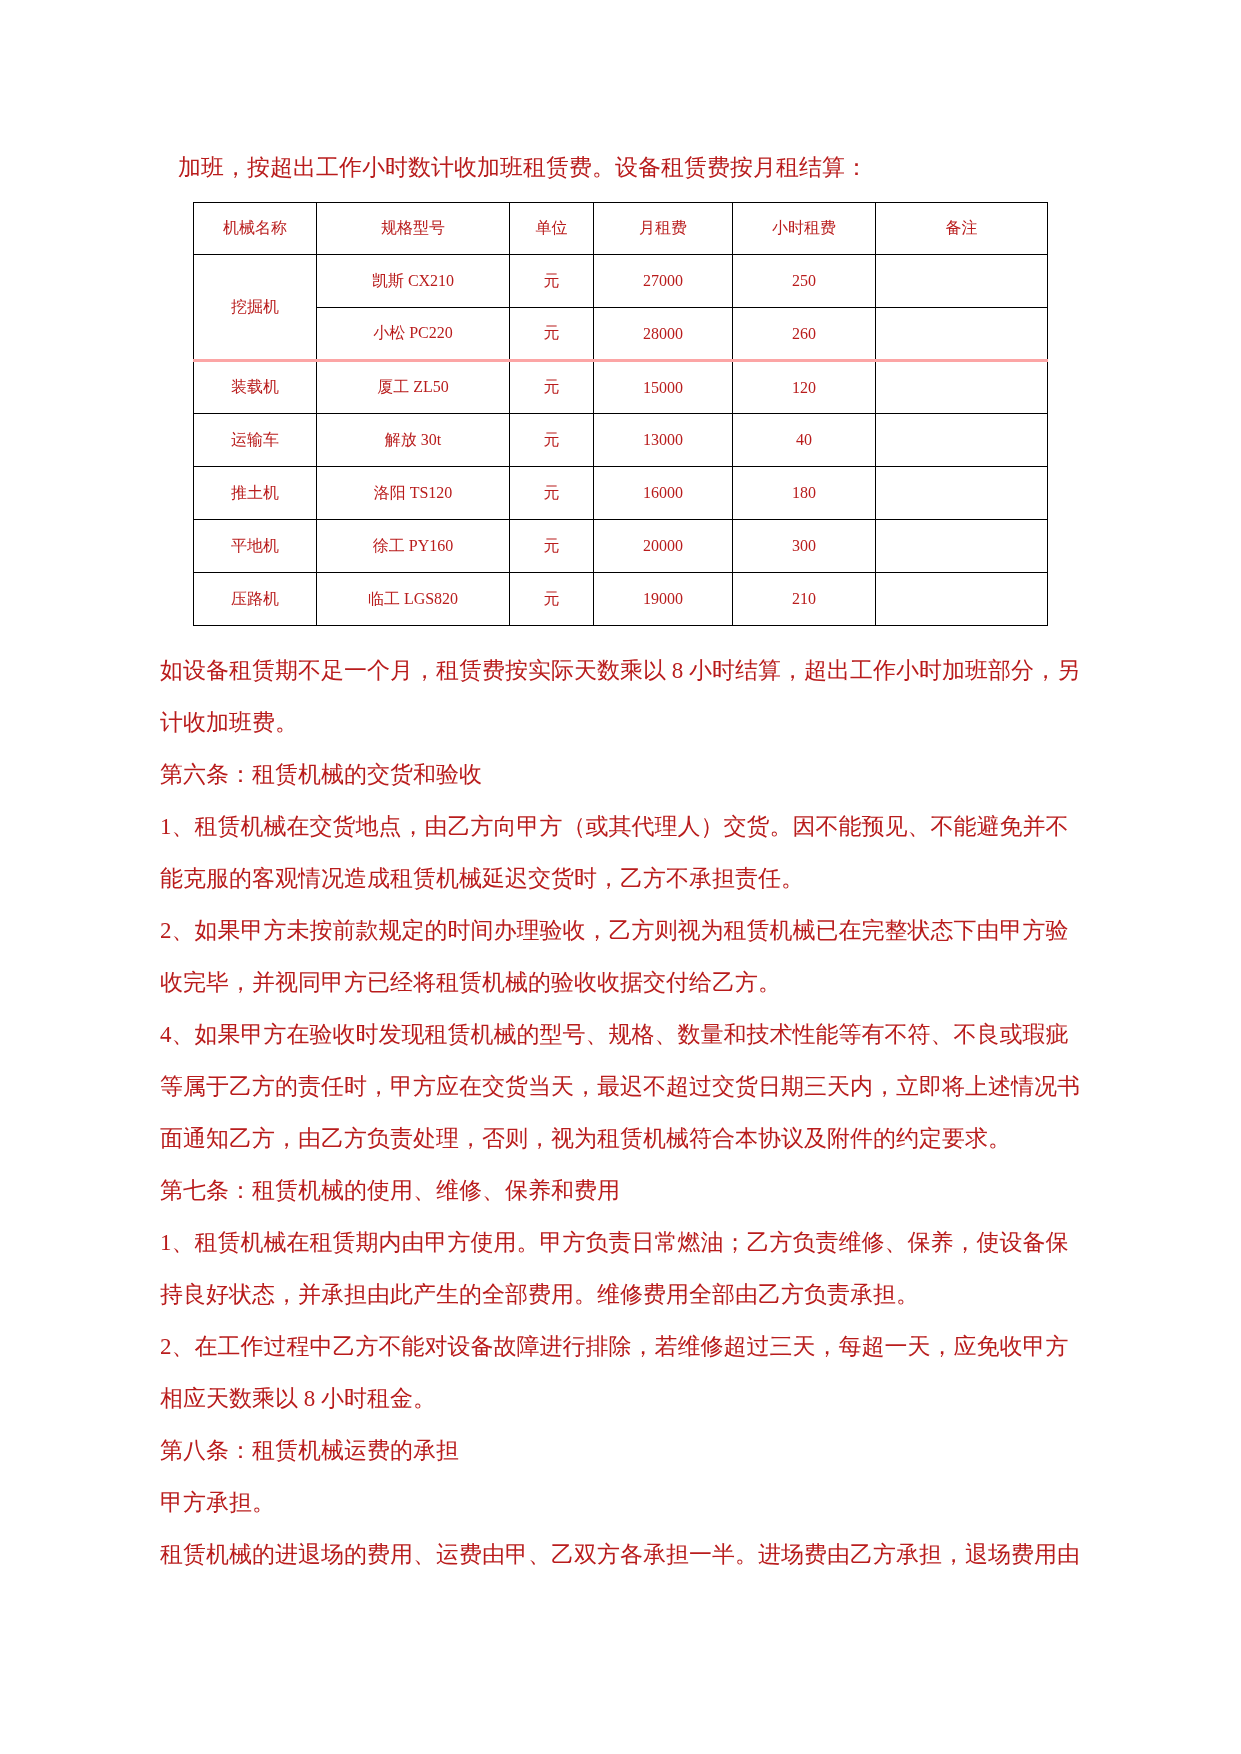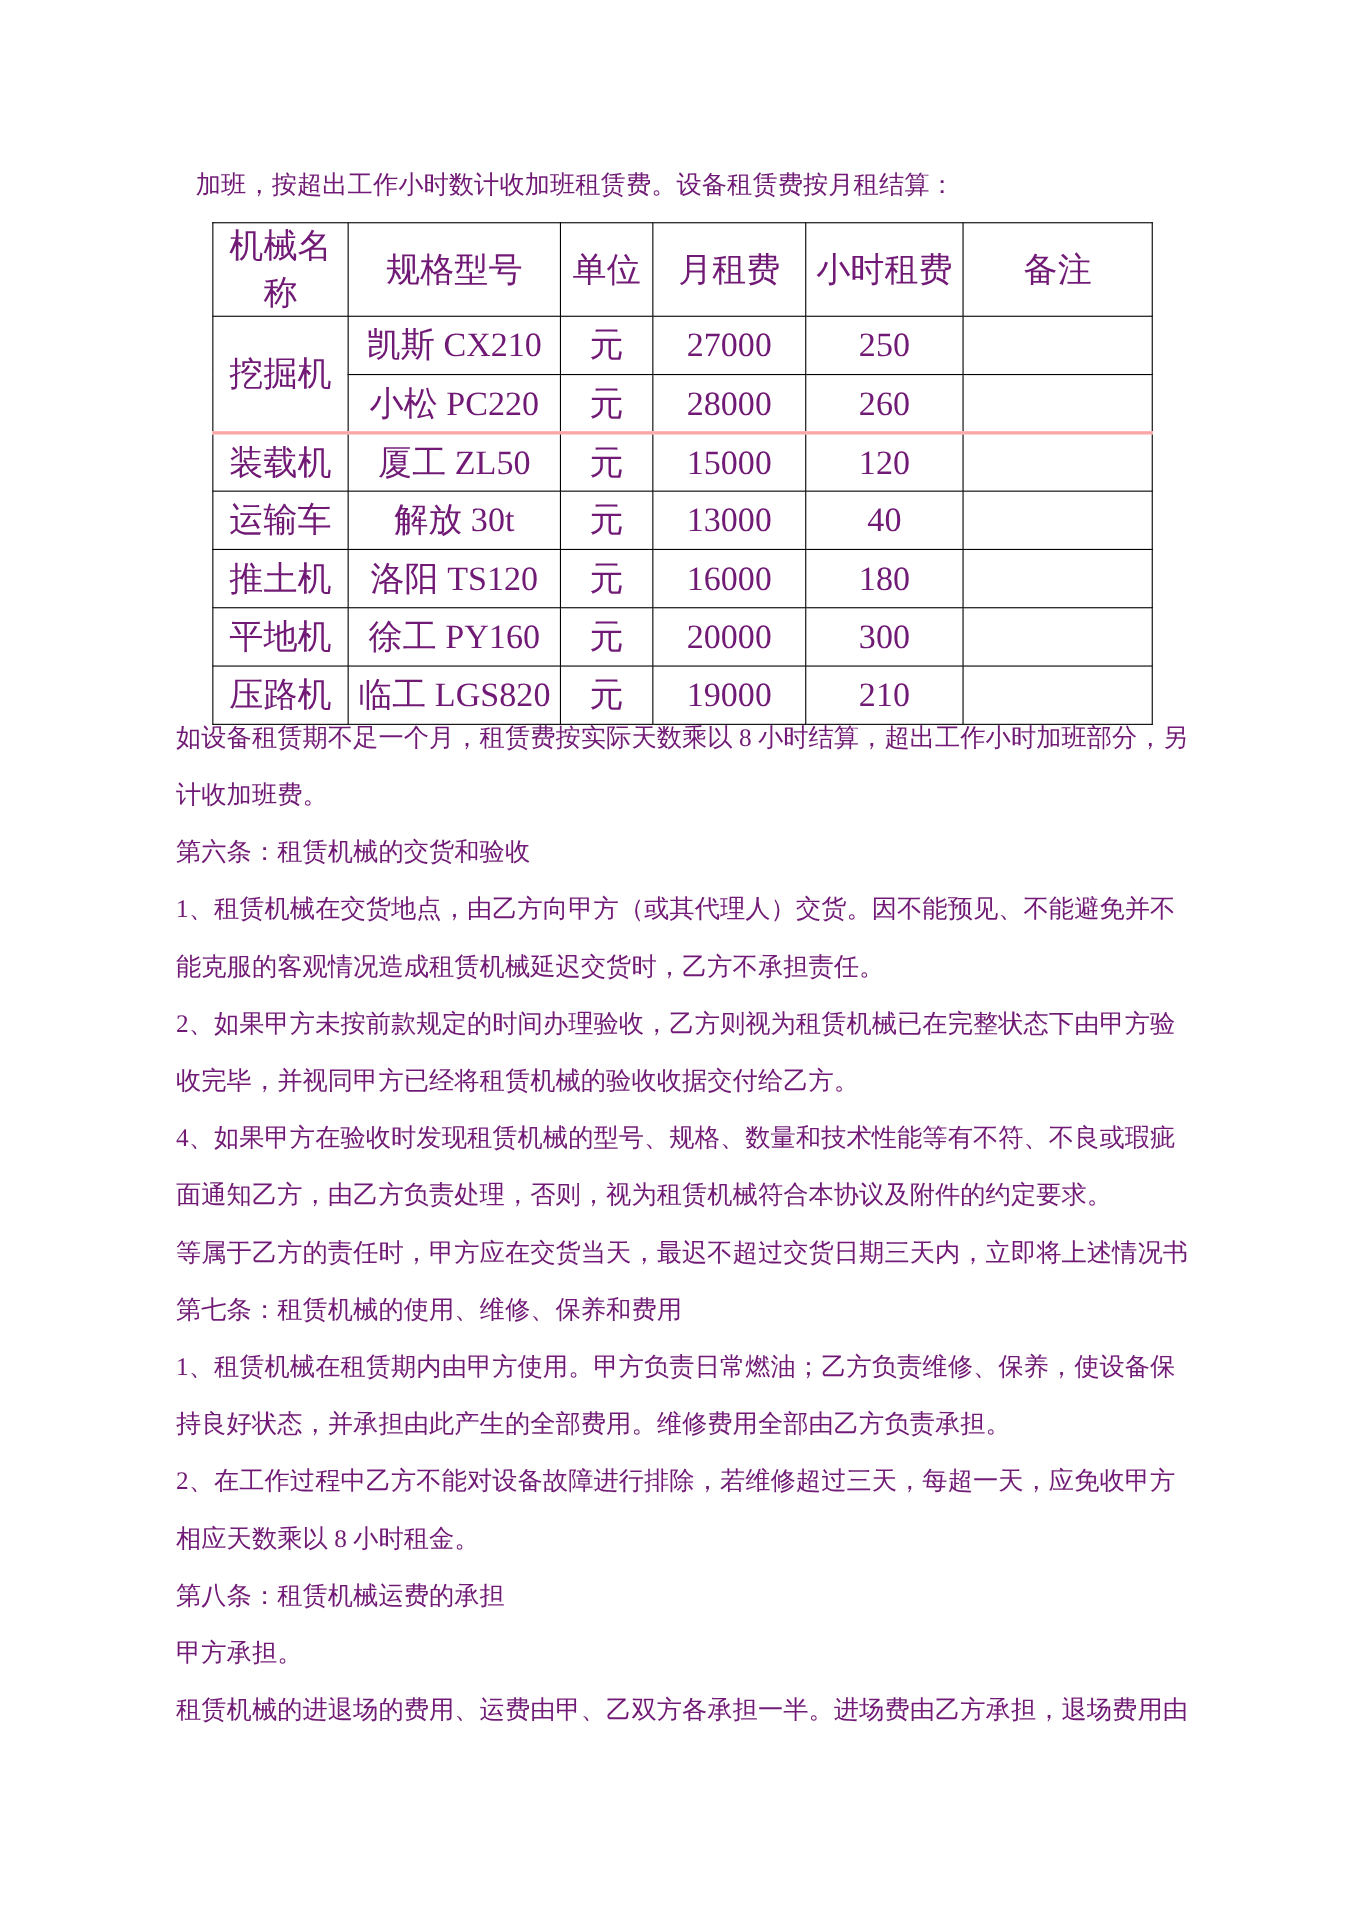--- a/index.html
+++ b/index.html
@@ -1,42 +1,42 @@
 <!DOCTYPE html>
 <html><head>
 <meta charset="utf-8">
 <style>
   html, body { margin: 0; padding: 0; background: #ffffff; }
   .page {
     position: relative;
     width: 1241px;
     height: 1754px;
     background: #ffffff;
-    color: #701a75;
+    color: #b91c1c;
     font-family: "Liberation Serif", "DejaVu Serif", serif;
     overflow: hidden;
   }
   .intro-line {
     position: absolute;
     left: 178px;
     top: 142px;
     height: 52px;
     line-height: 52px;
     font-size: 23px;
     margin: 0;
     white-space: nowrap;
   }
   .rental-table {
     position: absolute;
     left: 193px;
     top: 202px;
     width: 854px;
     border-collapse: collapse;
     table-layout: fixed;
-    font-size: 31px;
+    font-size: 16px;
   }
   .rental-table th,
   .rental-table td {
     border: 1.5px solid #000000;
     font-weight: normal;
     padding: 0;
     text-align: center;
     vertical-align: middle;
     overflow: hidden;
   }
@@ -143,22 +143,22 @@
 
   <div class="clauses">
       <div class="clause-line">如设备租赁期不足一个月，租赁费按实际天数乘以 8 小时结算，超出工作小时加班部分，另</div>
       <div class="clause-line">计收加班费。</div>
       <div class="clause-line">第六条：租赁机械的交货和验收</div>
       <div class="clause-line">1、租赁机械在交货地点，由乙方向甲方（或其代理人）交货。因不能预见、不能避免并不</div>
       <div class="clause-line">能克服的客观情况造成租赁机械延迟交货时，乙方不承担责任。</div>
       <div class="clause-line">2、如果甲方未按前款规定的时间办理验收，乙方则视为租赁机械已在完整状态下由甲方验</div>
       <div class="clause-line">收完毕，并视同甲方已经将租赁机械的验收收据交付给乙方。</div>
       <div class="clause-line">4、如果甲方在验收时发现租赁机械的型号、规格、数量和技术性能等有不符、不良或瑕疵</div>
+      <div class="clause-line">等属于乙方的责任时，甲方应在交货当天，最迟不超过交货日期三天内，立即将上述情况书</div>
       <div class="clause-line">面通知乙方，由乙方负责处理，否则，视为租赁机械符合本协议及附件的约定要求。</div>
-      <div class="clause-line">等属于乙方的责任时，甲方应在交货当天，最迟不超过交货日期三天内，立即将上述情况书</div>
       <div class="clause-line">第七条：租赁机械的使用、维修、保养和费用</div>
       <div class="clause-line">1、租赁机械在租赁期内由甲方使用。甲方负责日常燃油；乙方负责维修、保养，使设备保</div>
       <div class="clause-line">持良好状态，并承担由此产生的全部费用。维修费用全部由乙方负责承担。</div>
       <div class="clause-line">2、在工作过程中乙方不能对设备故障进行排除，若维修超过三天，每超一天，应免收甲方</div>
       <div class="clause-line">相应天数乘以 8 小时租金。</div>
       <div class="clause-line">第八条：租赁机械运费的承担</div>
       <div class="clause-line">甲方承担。</div>
       <div class="clause-line">租赁机械的进退场的费用、运费由甲、乙双方各承担一半。进场费由乙方承担，退场费用由</div>
     </div>
 

